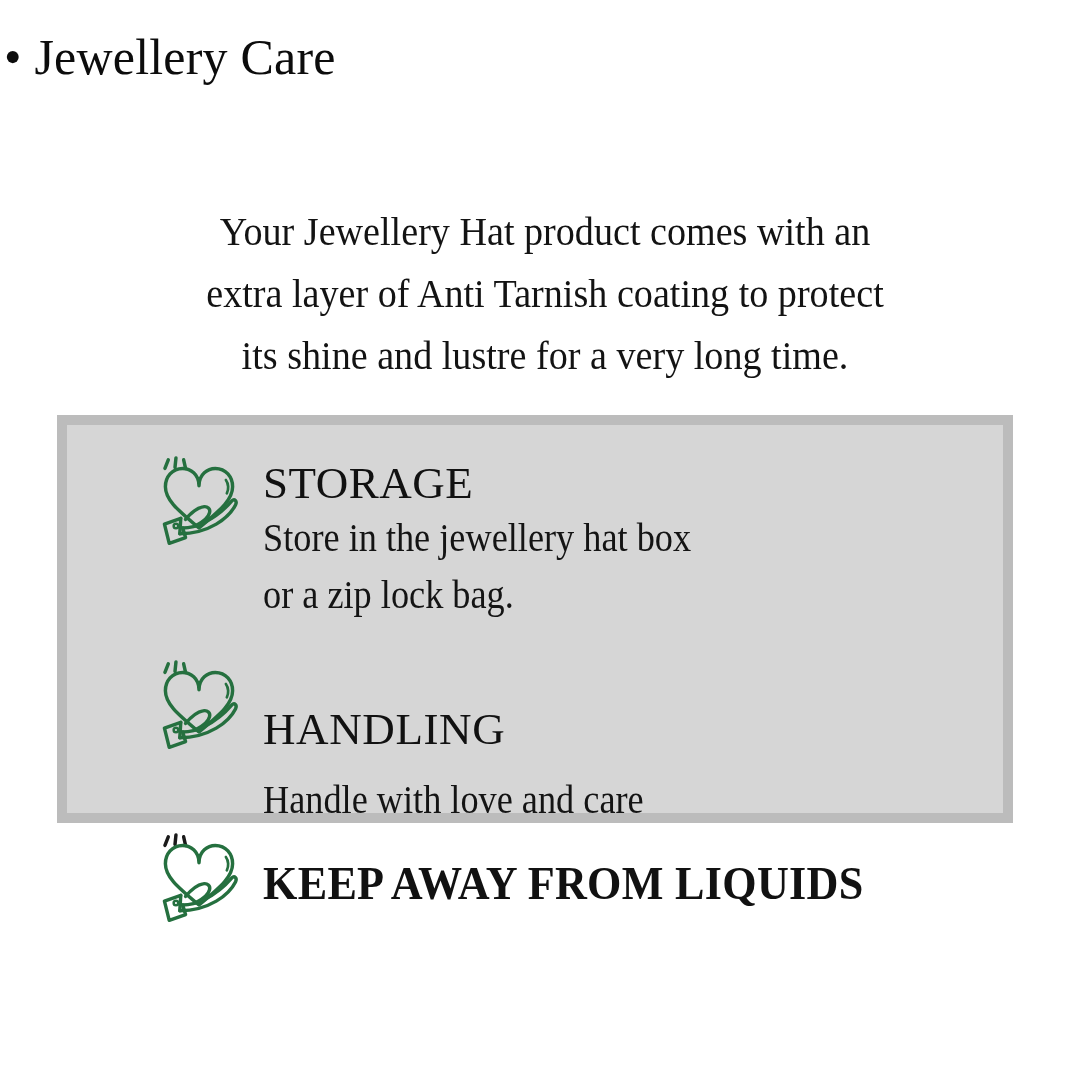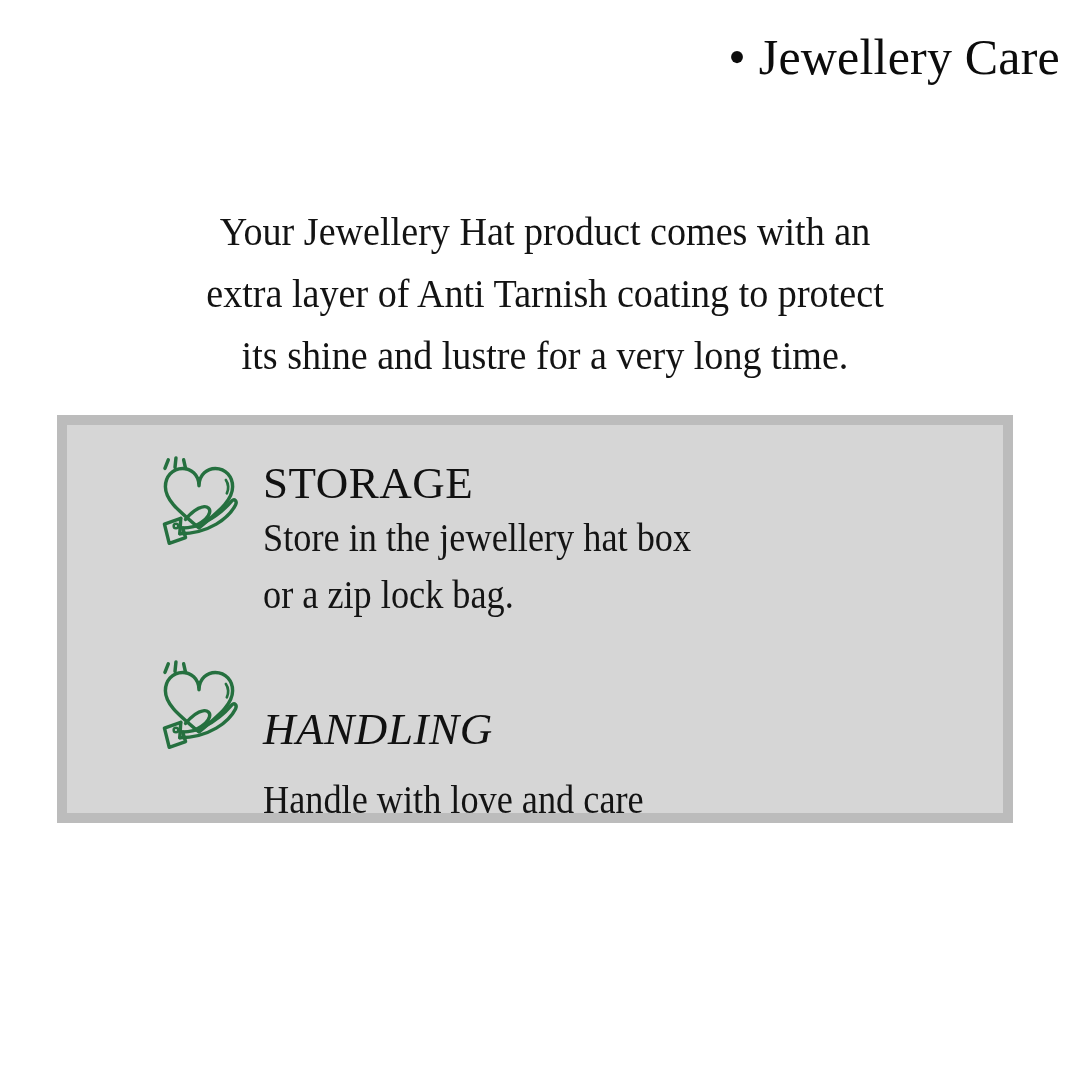--- a/index.html
+++ b/index.html
@@ -13,23 +13,22 @@
     font-family: "Liberation Serif", "DejaVu Serif", serif;
     color: #111111;
     overflow: hidden;
     position: relative;
   }
 
   
   .page-header {
     position: absolute;
     top: 30px;
-    left: 12px;
+    left: 4px;
     width: 1048px;
-    text-align: right;
   }
   .page-title {
     font-family: "Liberation Serif", "DejaVu Serif", serif;
     font-size: 50px;
     font-weight: 400;
     letter-spacing: 0.2px;
     color: #0c0c0c;
     line-height: 1.1;
     white-space: pre;
   }
@@ -102,21 +101,20 @@
     font-size: 45px;
     line-height: 52px;
     color: #111111;
     white-space: pre;
     letter-spacing: 0.5px;
   }
   .care-row.row-1 .care-heading {
     font-size: 45px;
     padding-top: 44px;
     letter-spacing: 0.6px;
-    font-style: italic;
   }
   .care-row.row-2 .care-heading {
     font-size: 46px;
     font-weight: 700;
     padding-top: 24px;
     transform: scaleX(0.96);
     transform-origin: left center;
     letter-spacing: 0.3px;
   }
 
@@ -223,15 +221,50 @@
             <circle cx="26" cy="74" r="2.4" stroke-width="2.6"></circle>
           </g>
         </svg>
       </span>
       <span class="care-text">
         <span class="care-heading" style="display: block;">HANDLING</span>
         <span class="care-body-line" style="display: block;">Handle with love and care</span>
       </span>
     </div>
 
+    <div class="care-row row-2">
+      <span class="care-icon">
+        <svg viewBox="0 0 100 100" width="96" height="96" xmlns="http://www.w3.org/2000/svg">
+          <g fill="none" stroke="#25703f" stroke-width="3.6" stroke-linecap="round" stroke-linejoin="round">
+            <line x1="18" y1="5" x2="14.5" y2="14" stroke="#1a1a1a"></line>
+            <line x1="26" y1="3" x2="25" y2="13" stroke="#1a1a1a"></line>
+            <line x1="34" y1="5" x2="36" y2="14" stroke="#1a1a1a"></line>
+            <path d="M50 32
+                     C50 20 41 14 33 14
+                     C22 14 15 23 15 33
+                     C15 46 26 56 50 76
+                     C74 56 85 46 85 33
+                     C85 23 78 14 67 14
+                     C59 14 50 20 50 32 Z"></path>
+            <path d="M78 26 C81 30 81 36 79 40" stroke-width="2.8"></path>
+            <path d="M36 67
+                     C42 60 48 55 54 54
+                     C59 53 62 56 61 60
+                     C60 65 54 70 46 74"></path>
+            <path d="M30 82
+                     C42 82 56 79 68 72
+                     C78 66 85 58 88 52
+                     C90 48 87 45 84 48
+                     C78 55 68 64 56 70
+                     C48 74 40 76 33 76"></path>
+            <path d="M30 82 L31 66"></path>
+            <path d="M31 66 L14 72 L19 92 L36 86 L33 76"></path>
+            <circle cx="26" cy="74" r="2.4" stroke-width="2.6"></circle>
+          </g>
+        </svg>
+      </span>
+      <span class="care-text">
+        <span class="care-heading" style="display: block;">KEEP AWAY FROM LIQUIDS</span>
+      </span>
+    </div>
 
   </div>
 </div>
 
 </body></html>

